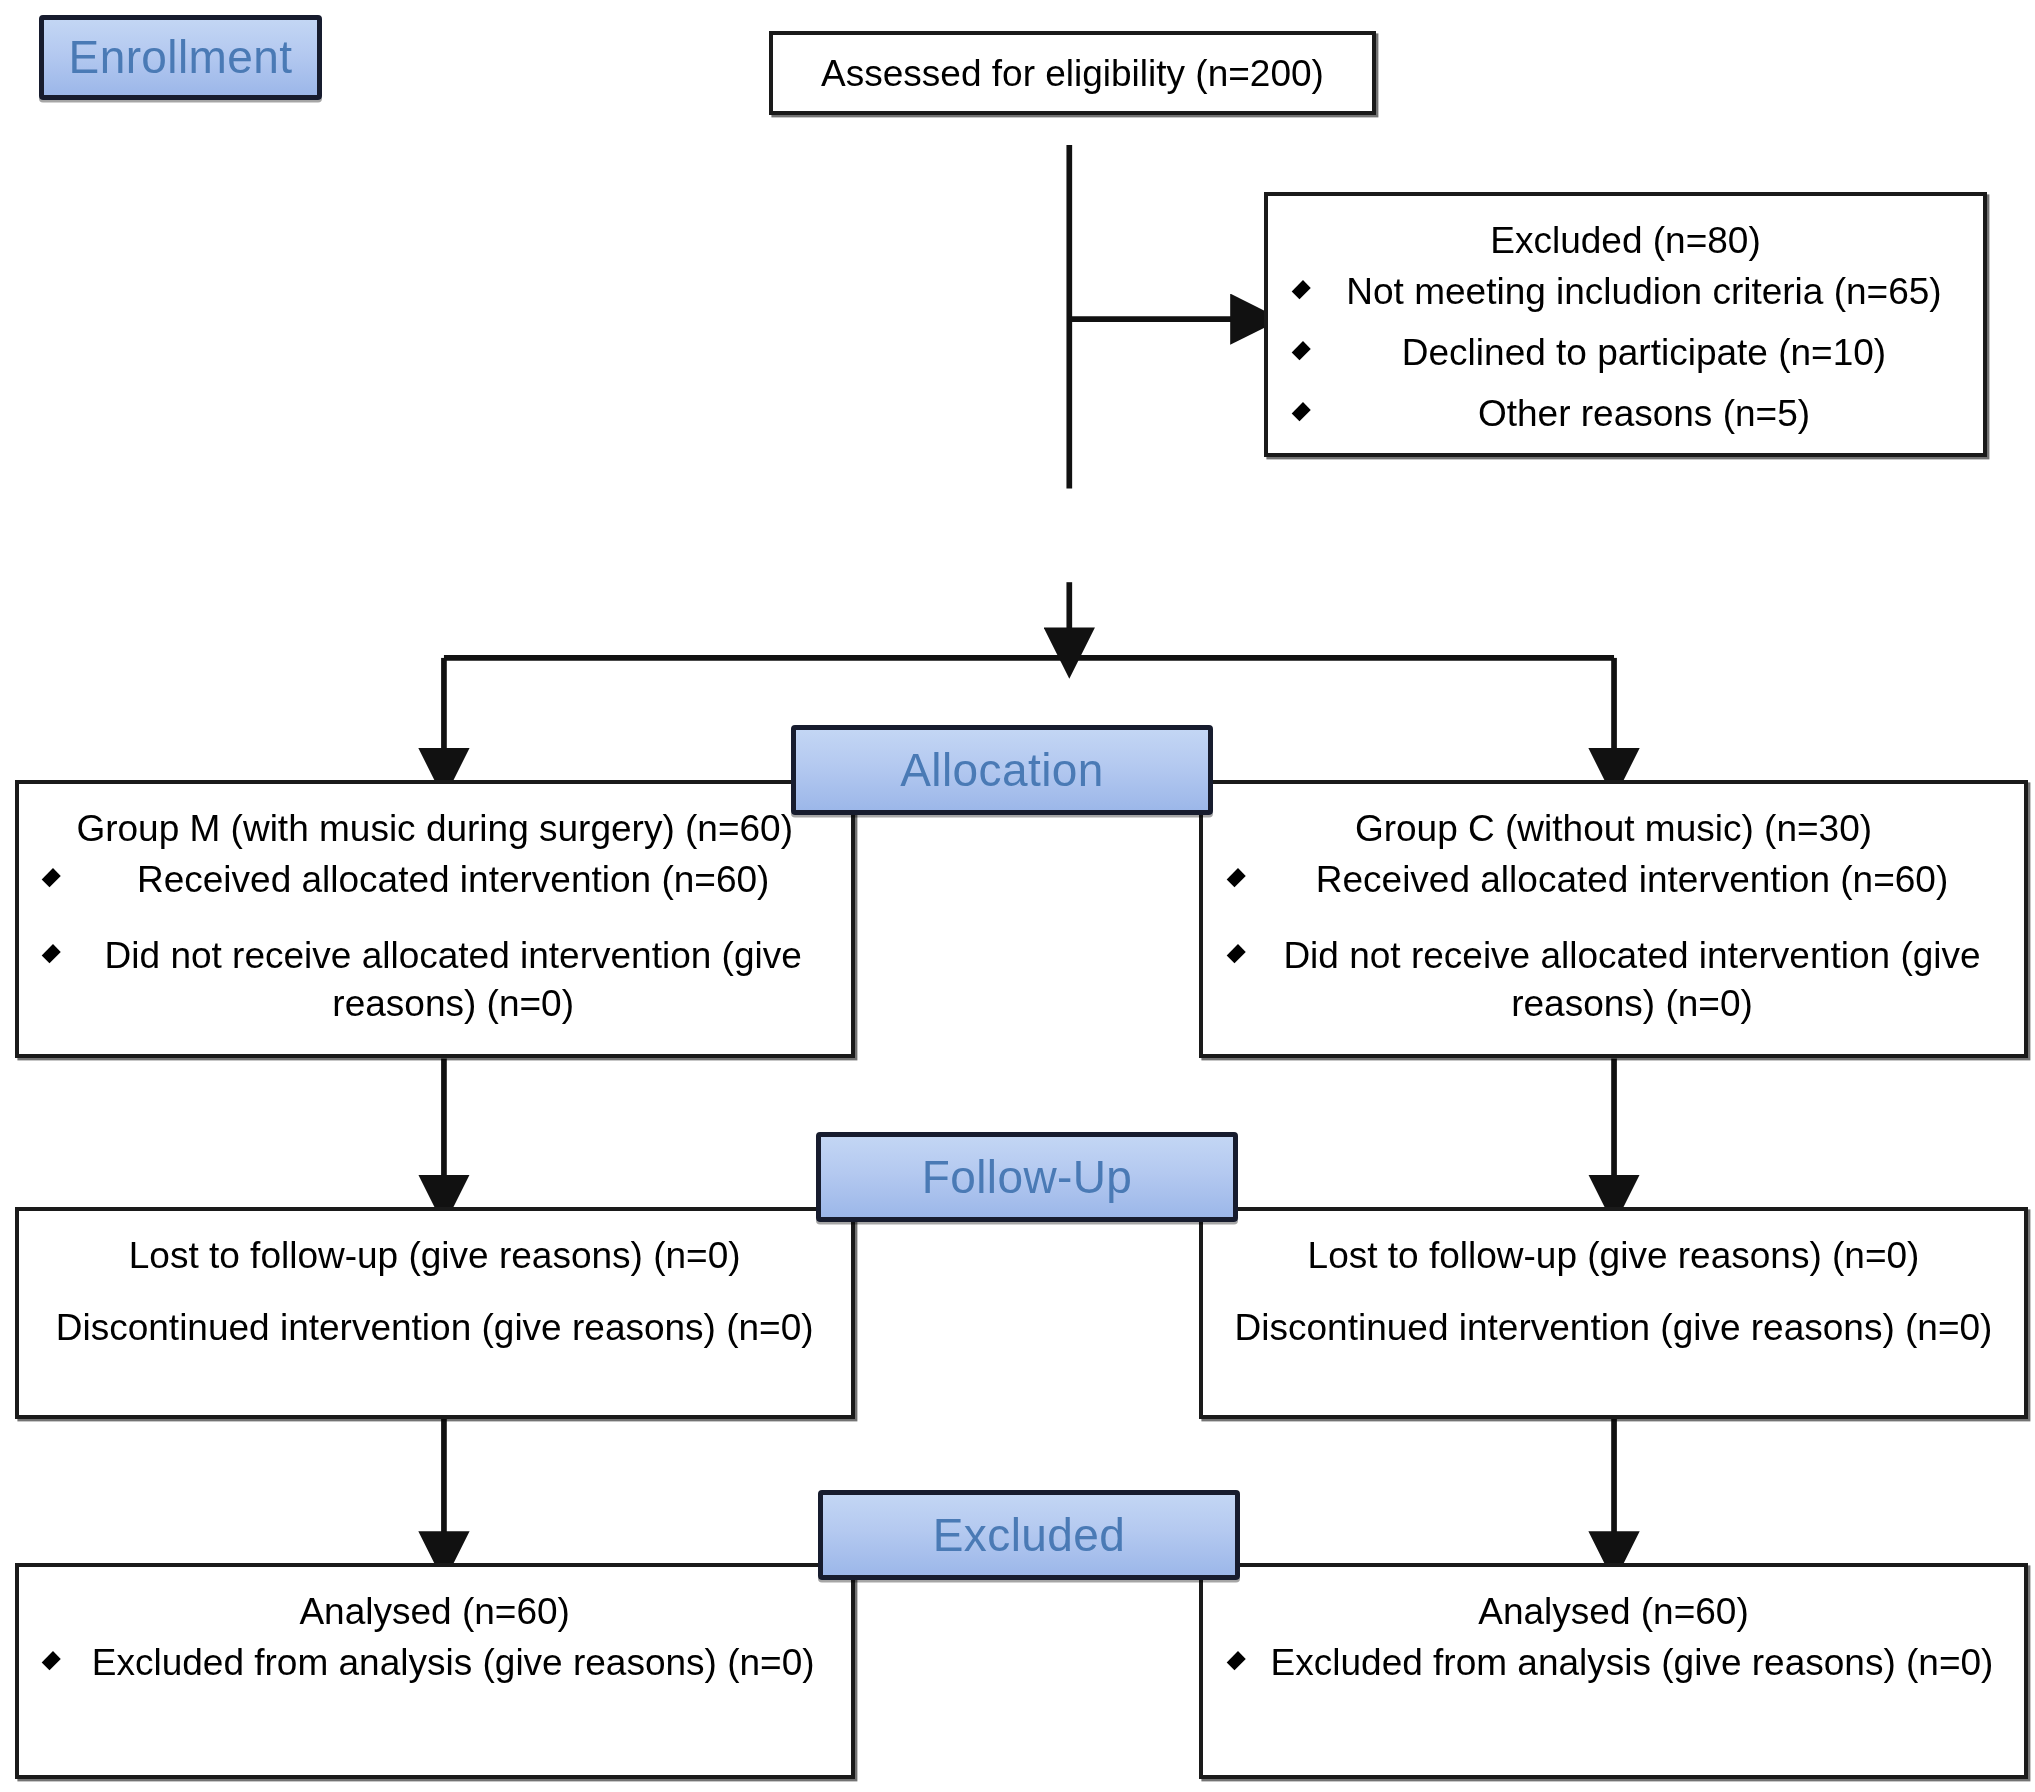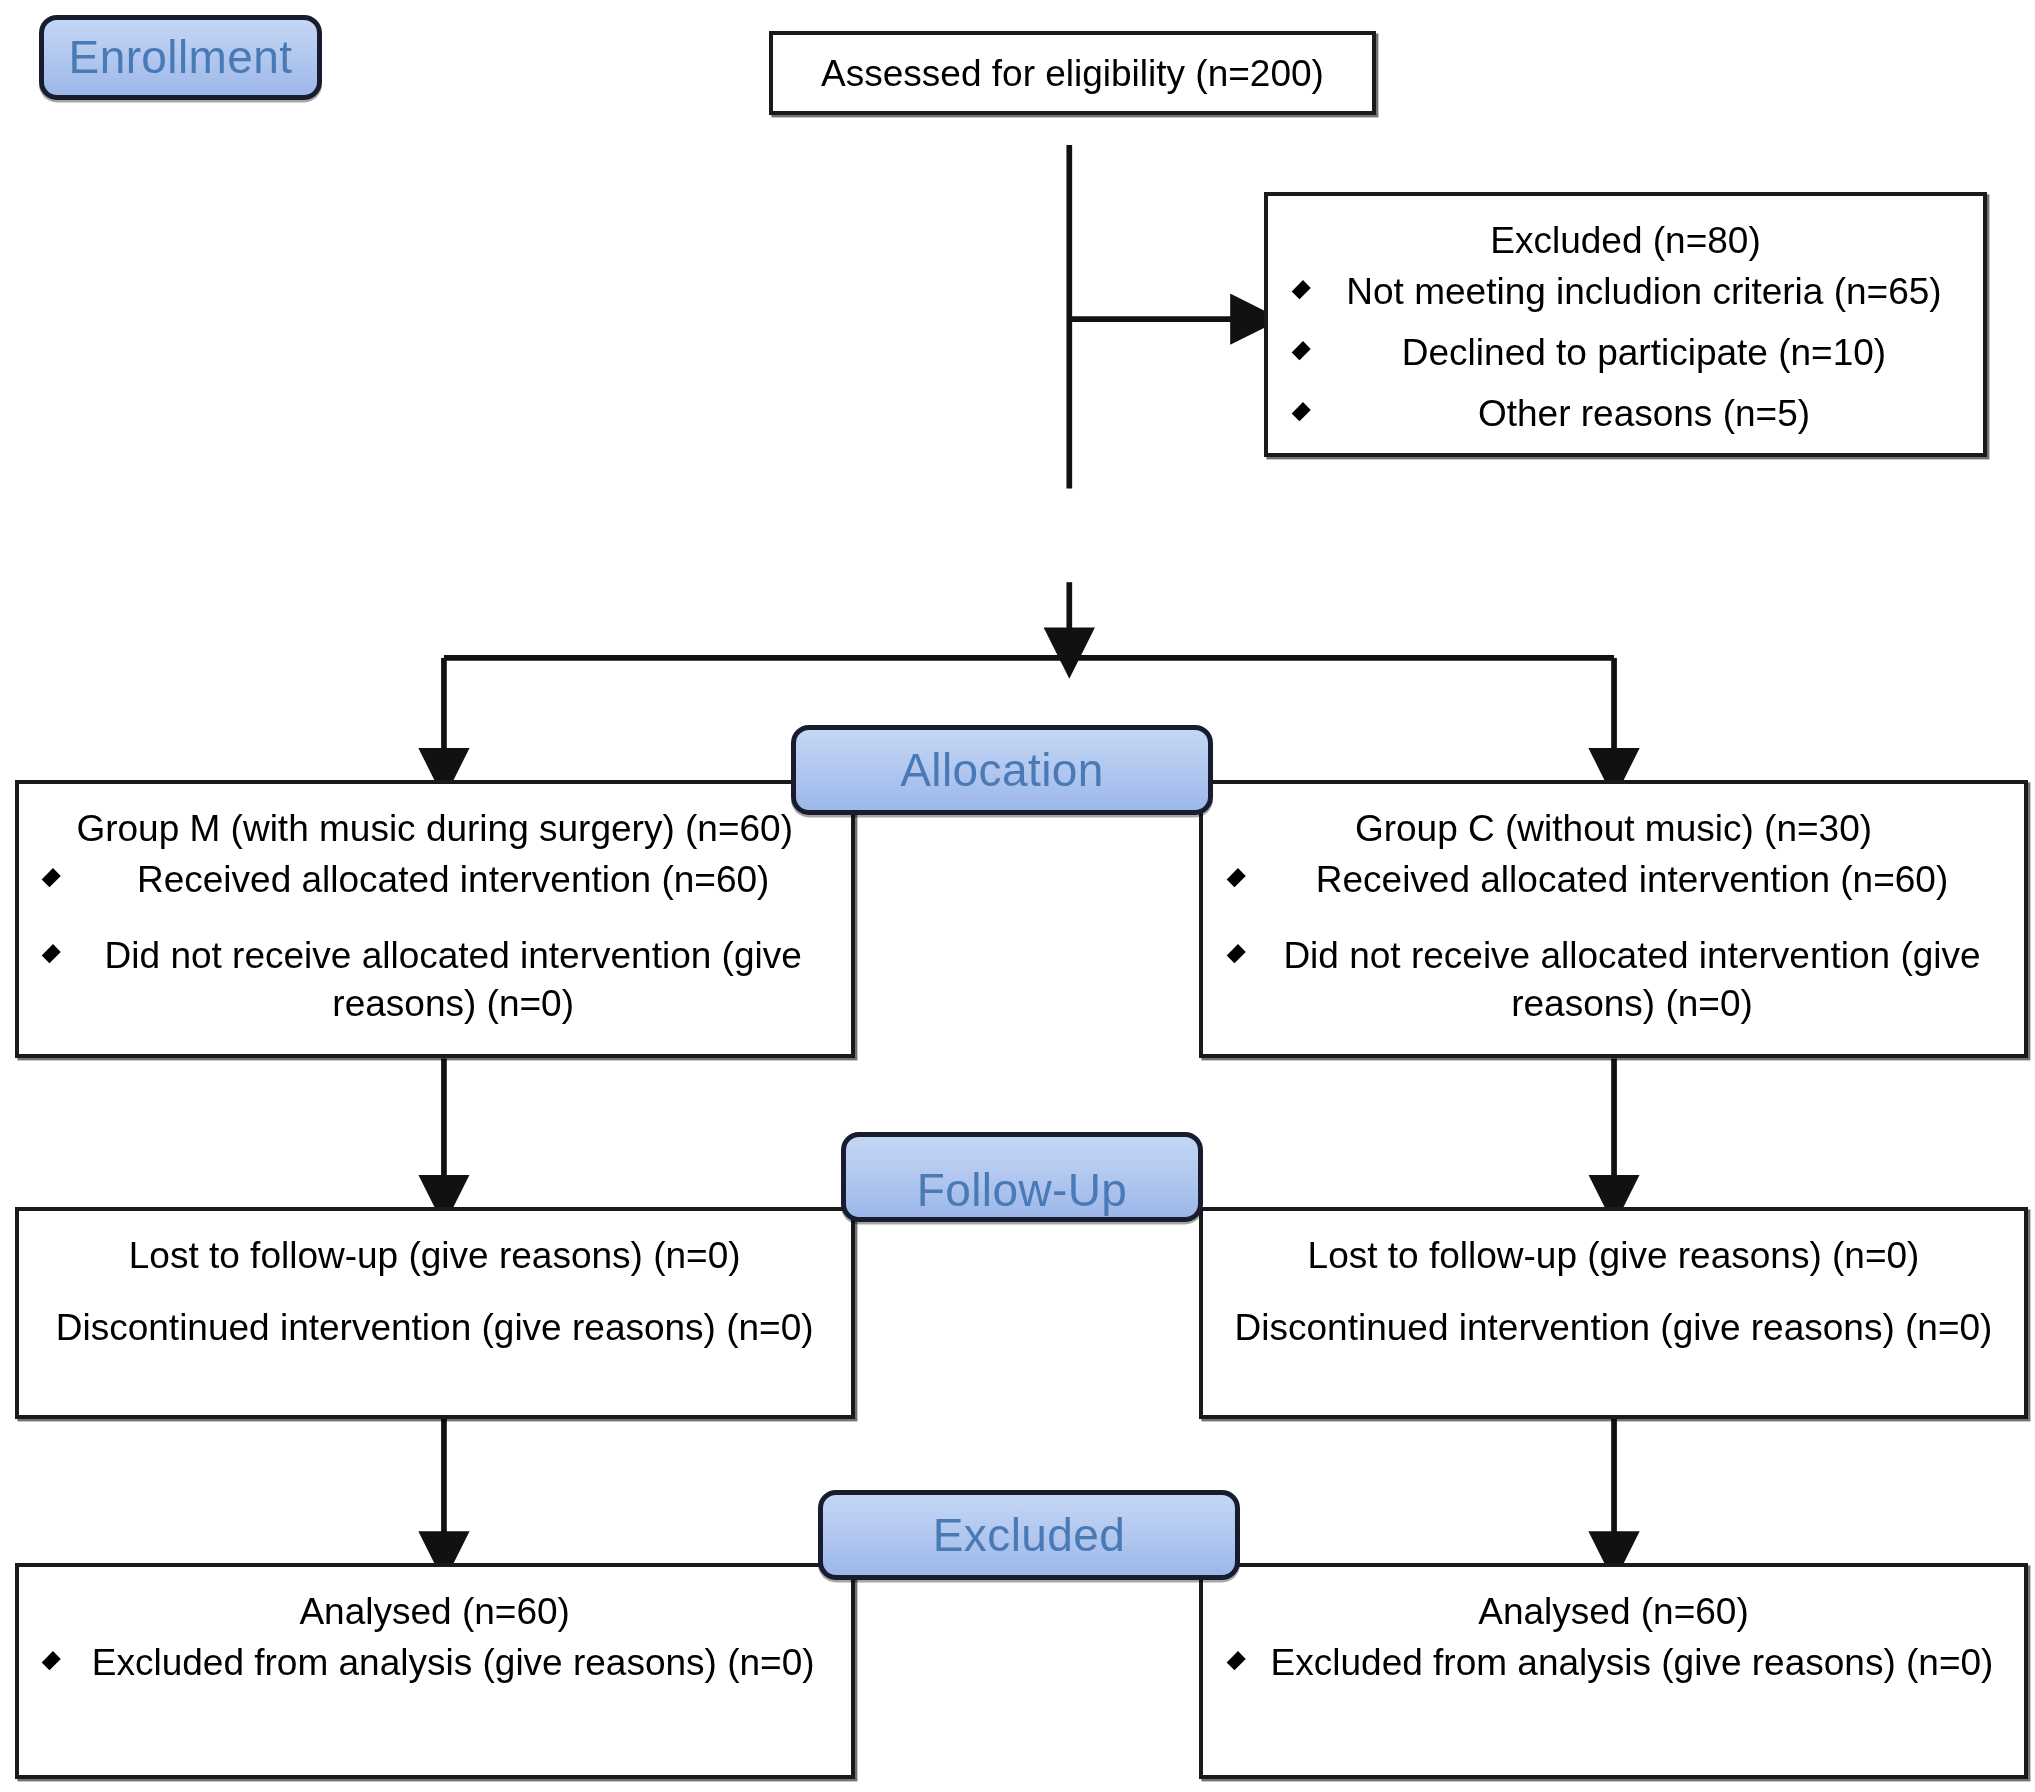--- a/index.html
+++ b/index.html
@@ -23,21 +23,21 @@
     width: 2036px;
     height: 1793px;
     pointer-events: none;
   }
 
   
   .stage-badge {
     position: absolute;
     box-sizing: border-box;
     border: 5.7px solid #171c2e;
-    border-radius: 18px;
+    border-radius: 4px;
     background: linear-gradient(180deg, #c3d6f4 0%, #b4c9f0 45%, #9cb7e9 100%);
     color: #4a7ab5;
     display: flex;
     align-items: center;
     justify-content: center;
     font-size: 46px;
     letter-spacing: 0.4px;
     z-index: 5;
     box-shadow: 0 2.4px 0 rgba(0,0,0,0.35);
   }
@@ -184,21 +184,21 @@
     </div>
   </div>
 
   <div class="node" style="left:1199px; top:1207px; width:829px; height:212px;">
     <div class="node-pad">
       <p class="line">Lost to follow-up (give reasons) (n=0)</p>
       <p class="line gap">Discontinued intervention (give reasons) (n=0)</p>
     </div>
   </div>
 
-  <div class="stage-badge" style="left:841px; top:1132px; width:362px; height:90px;align-items:flex-end;">
+  <div class="stage-badge" style="left:816px; top:1132px; width:422px; height:90px;">
     <span>Follow-Up</span>
   </div>
 
   <div class="node" style="left:14.7px; top:1563px; width:840px; height:216px;">
     <div class="node-pad">
       <p class="line">Analysed (n=60)</p>
       <ul class="bullets tight">
         <li><span class="dia"></span><span>Excluded from analysis (give reasons) (n=0)</span></li>
       </ul>
     </div>

